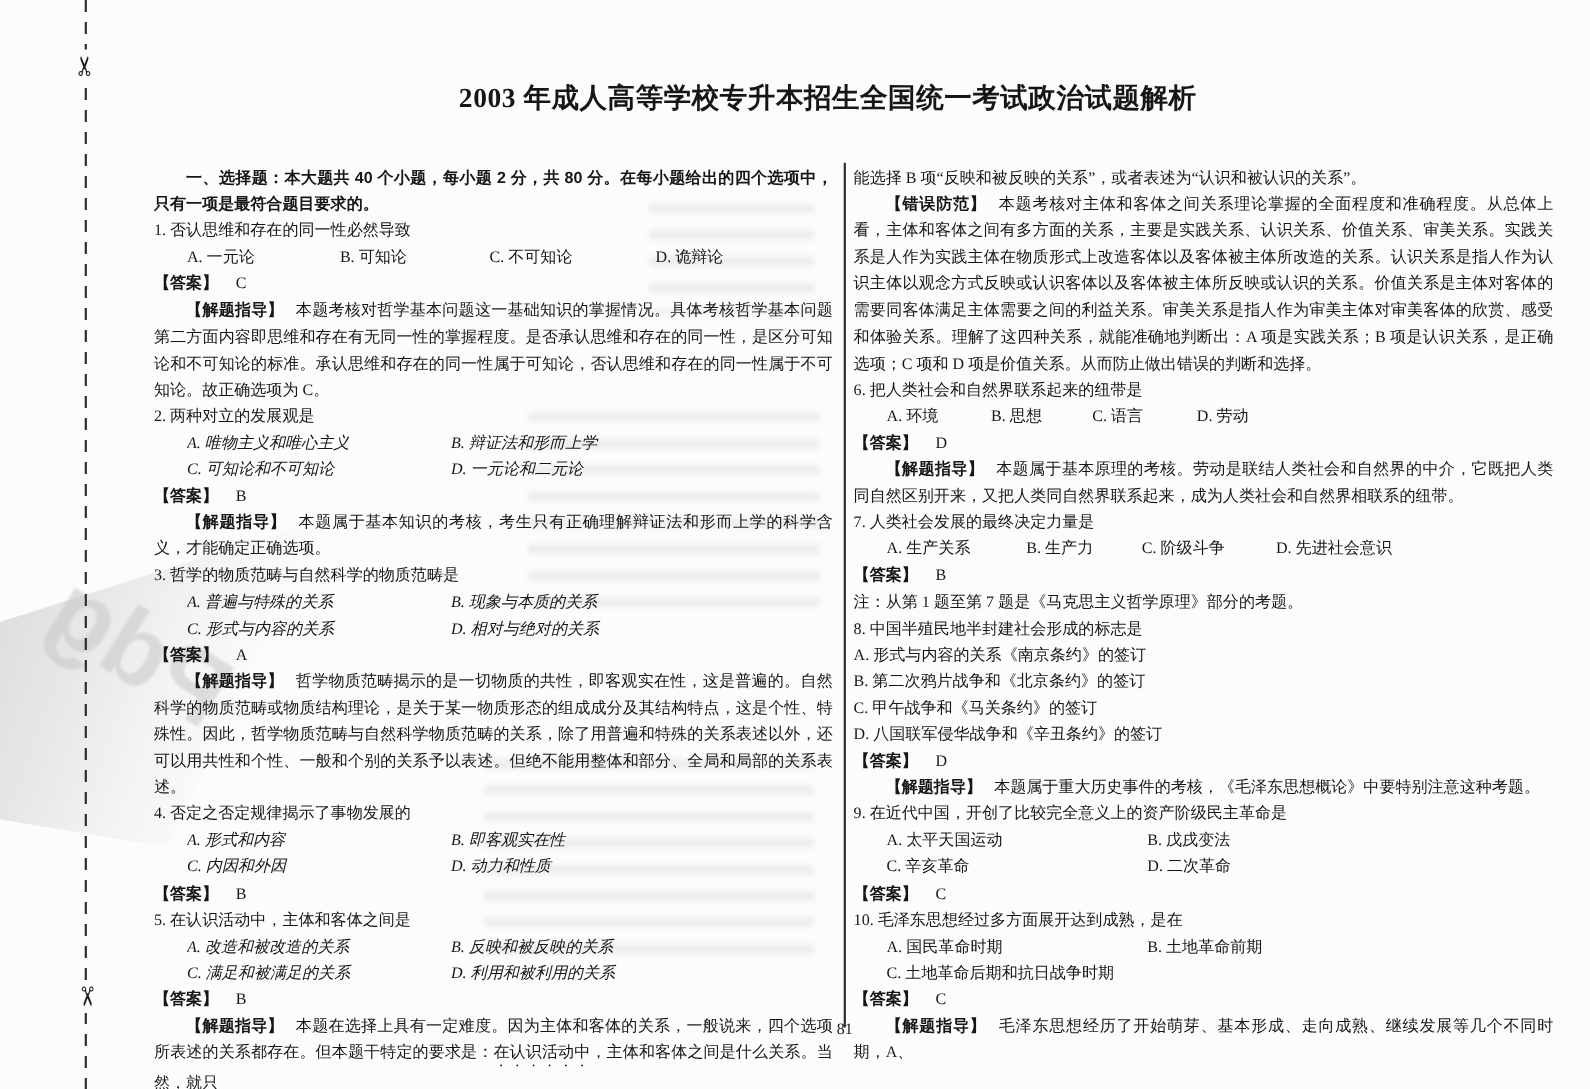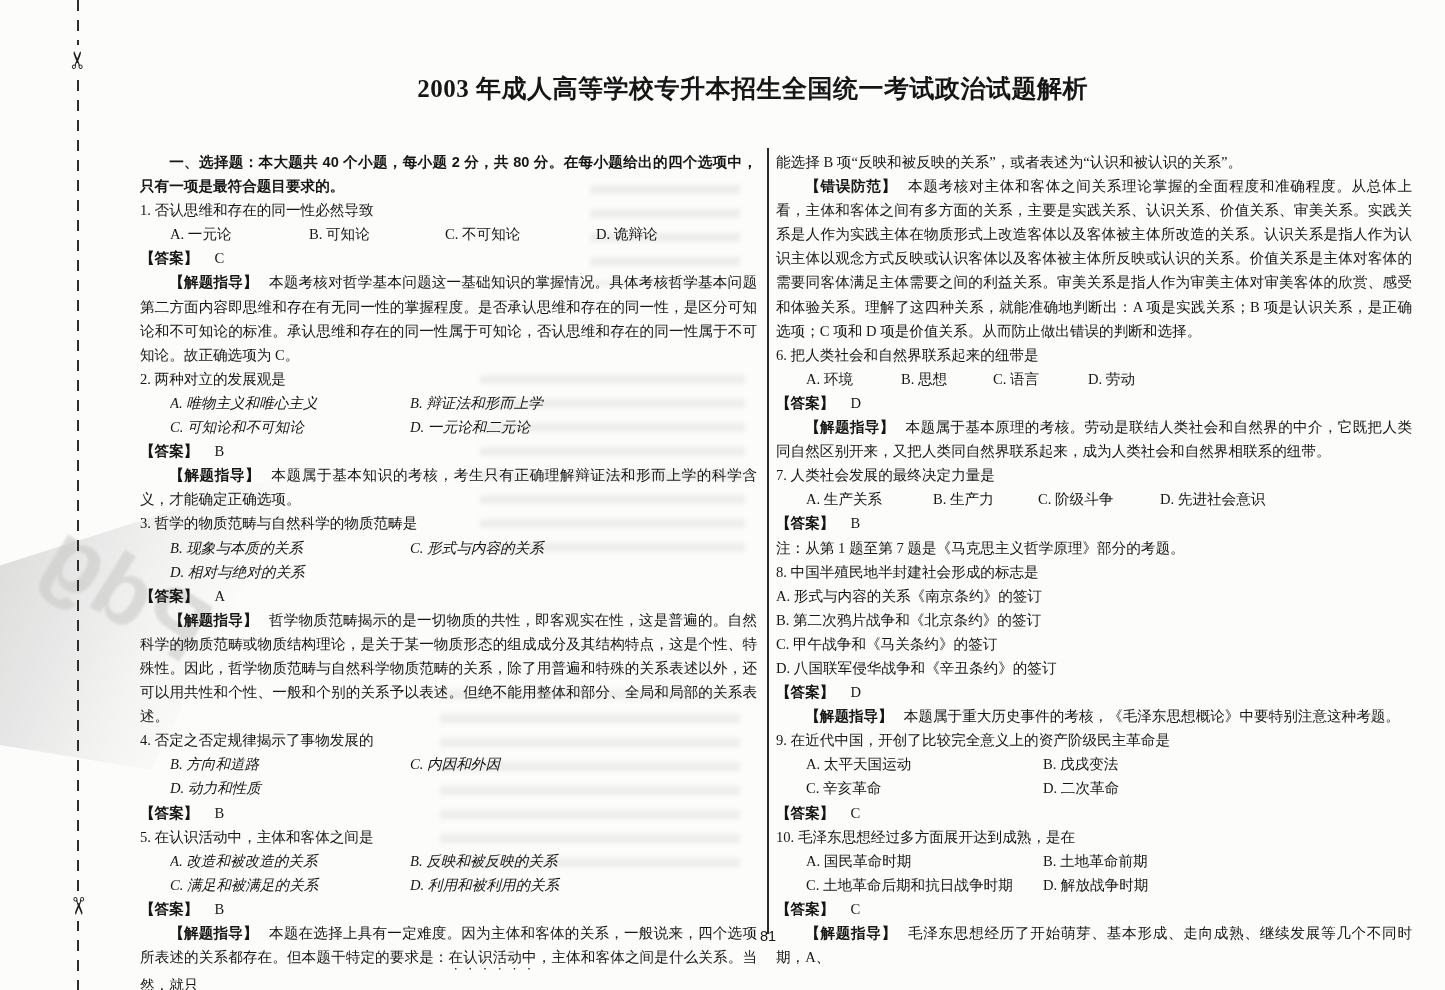--- a/index.html
+++ b/index.html
@@ -56,21 +56,21 @@
   .o2r  { grid-template-columns: 237px 1fr; }
 
   .emph {
     -webkit-text-emphasis: filled dot #1a1a1a; -webkit-text-emphasis-position: under;
     text-emphasis: filled dot #1a1a1a; text-emphasis-position: under left;
   }
 
   .pageno {
     position: absolute; left: 745px; top: 928px; width: 46px;
     text-align: center; font-size: 14.5px; z-index: 3;
-    font-family: Liberation Sans, sans-serif;
+    font-family: Liberation Serif, serif;
   }
 
   
   .smudge {
     position: absolute; z-index: 0; pointer-events: none;
     background: repeating-linear-gradient(to bottom, rgba(130,130,130,.20) 0 9px, transparent 9px 24px);
     filter: blur(2.2px); opacity: .6;
   }
   .sm1 { left: 590px; top: 185px; width: 150px; height: 100px; }
   .sm2 { left: 480px; top: 375px; width: 265px; height: 185px; }
@@ -126,31 +126,33 @@
       <span>B. 辩证法和形而上学</span>
       <span>C. 可知论和不可知论</span>
       <span>D. 一元论和二元论</span>
     </div>
     <p class="ind"><span class="b">【答案】</span><span class="aletter">B</span></p>
 
     <p class="para indent"><span class="b lbl">【解题指导】</span><span>本题属于基本知识的考核，考生只有正确理解辩证法和形而上学的科学含义，才能确定正确选项。</span></p>
 
     <p class="ind">3. 哲学的物质范畴与自然科学的物质范畴是</p>
     <div class="opts o2l">
+      <span>A. 普遍与特殊的关系</span>
       <span>B. 现象与本质的关系</span>
       <span>C. 形式与内容的关系</span>
       <span>D. 相对与绝对的关系</span>
     </div>
     <p class="ind"><span class="b">【答案】</span><span class="aletter">A</span></p>
 
     <p class="para indent"><span class="b lbl">【解题指导】</span><span>哲学物质范畴揭示的是一切物质的共性，即客观实在性，这是普遍的。自然科学的物质范畴或物质结构理论，是关于某一物质形态的组成成分及其结构特点，这是个性、特殊性。因此，哲学物质范畴与自然科学物质范畴的关系，除了用普遍和特殊的关系表述以外，还可以用共性和个性、一般和个别的关系予以表述。但绝不能用整体和部分、全局和局部的关系表述。</span></p>
 
     <p class="ind">4. 否定之否定规律揭示了事物发展的</p>
     <div class="opts o2l">
-      <span>B. 方向和道路</span>
+      <span>A. 形式和内容</span>
+      <span>B. 即客观实在性</span>
       <span>C. 内因和外因</span>
       <span>D. 动力和性质</span>
     </div>
     <p class="ind"><span class="b">【答案】</span><span class="aletter">B</span></p>
 
     <p class="ind">5. 在认识活动中，主体和客体之间是</p>
     <div class="opts o2l">
       <span>A. 改造和被改造的关系</span>
       <span>B. 反映和被反映的关系</span>
       <span>C. 满足和被满足的关系</span>
@@ -206,21 +208,20 @@
       <span>C. 辛亥革命</span>
       <span>D. 二次革命</span>
     </div>
     <p class="ind"><span class="b">【答案】</span><span class="aletter">C</span></p>
 
     <p class="ind">10. 毛泽东思想经过多方面展开达到成熟，是在</p>
     <div class="opts o2r">
       <span>A. 国民革命时期</span>
       <span>B. 土地革命前期</span>
       <span>C. 土地革命后期和抗日战争时期</span>
-      <span>D. 解放战争时期</span>
     </div>
     <p class="ind"><span class="b">【答案】</span><span class="aletter">C</span></p>
 
     <p class="para indent"><span class="b lbl">【解题指导】</span><span>毛泽东思想经历了开始萌芽、基本形成、走向成熟、继续发展等几个不同时期，A、</span></p>
   </div>
 
   <div class="pageno">81</div>
 
 </div>
 

